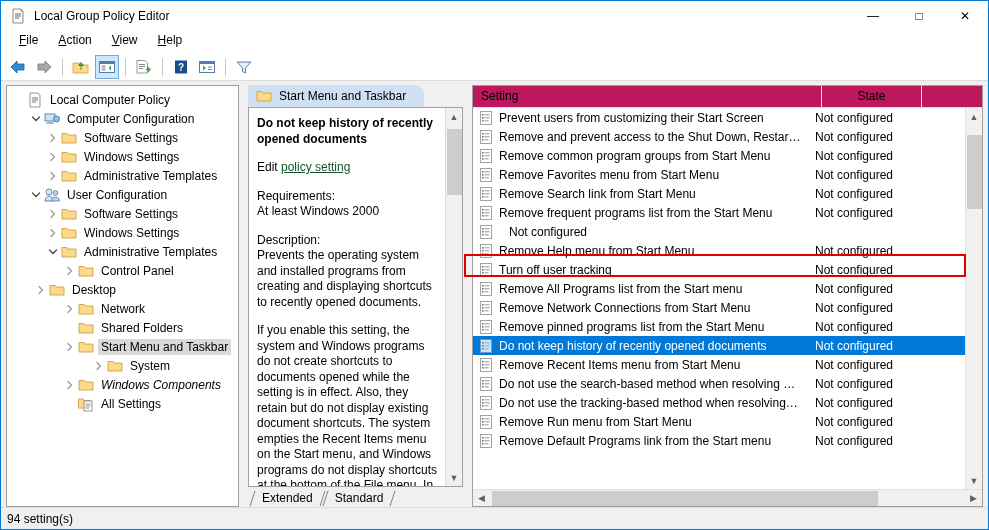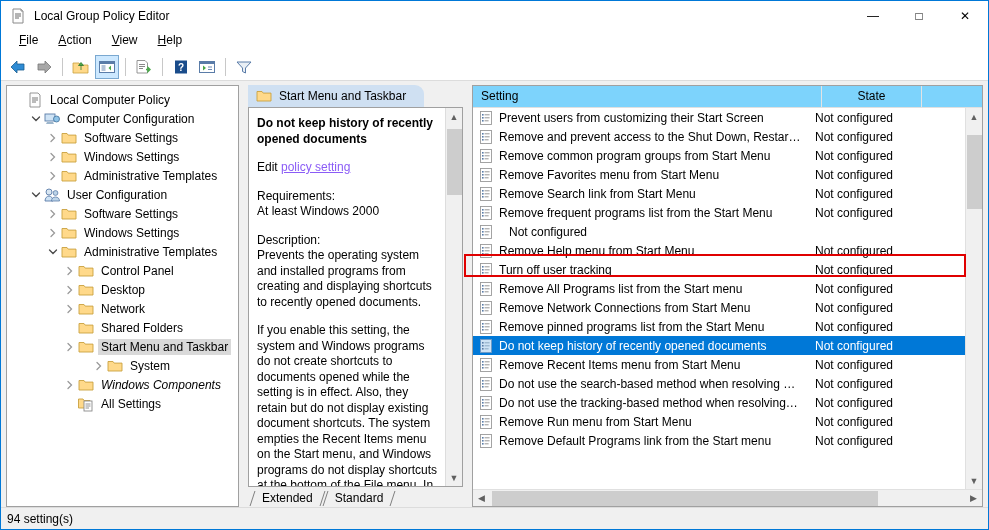--- a/index.html
+++ b/index.html
@@ -98,21 +98,21 @@
   .mid-content {
     flex: 1 1 auto; background: #fff; border: 1px solid #a0a0a0; border-top: 1px solid #a0a0a0;
     display: flex; overflow: hidden; min-height: 0;
   }
   .mid-text {
     flex: 1 1 auto; padding: 8px 6px 0 8px; overflow: hidden;
     font-size: 12px; line-height: 15.5px; color: #000;
   }
   .mid-text p { margin: 0 0 13px 0; }
   .mid-title { font-weight: bold; margin-bottom: 13px; }
-  .policy-link { color: #8b5cf6; text-decoration: underline; cursor: pointer; }
+  .policy-link { color: #14532d; text-decoration: underline; cursor: pointer; }
   .mid-scroll {
     width: 17px; flex: 0 0 17px; background: #f0f0f0;
     border-left: 1px solid #ddd;
     display: flex; flex-direction: column; align-items: center;
     position: relative;
   }
   .sb-arrow {
     width: 17px; height: 17px; display: flex; align-items: center; justify-content: center;
     color: #606060; font-size: 9px; cursor: default;
   }
@@ -135,21 +135,21 @@
     width: 8px; border-right: 1px solid #808080; transform: skewX(-18deg);
   }
 
   
   .list-pane {
     flex: 1 1 auto; margin-left: 5px; background: #fff;
     border: 1px solid #a0a0a0; display: flex; flex-direction: column;
     overflow: hidden; min-width: 0;
   }
   .list-head {
-    height: 22px; display: flex; background: #7dd3fc;
+    height: 22px; display: flex; background: #be185d;
     border-bottom: 1px solid #e0e0e0; flex: 0 0 22px; position: relative;
   }
   .col-setting {
     flex: 1 1 auto; padding: 3px 0 0 8px; font-size: 12px; color: #000;
     border-right: 1px solid #e3e3e3; cursor: default;
   }
   .col-state {
     width: 100px; flex: 0 0 100px; padding: 3px 0 0 0; font-size: 12px; color: #000;
     text-align: center; border-right: 1px solid #e3e3e3; cursor: default;
   }
@@ -395,21 +395,21 @@
             <span class="twisty">
               <svg width="10" height="10" viewBox="0 0 10 10">
                 <path d="M3 1.5L6.5 5 3 8.5" fill="none" stroke="#9a9a9a" stroke-width="1.3" stroke-linecap="round"></path>
               </svg>
             </span>
             <svg viewBox="0 0 16 16" class="tree-icon">
               <path d="M1 3.5h5l1.2 1.6H15V13H1z" fill="#ffd98a" stroke="#c9a13f" stroke-width="0.9"></path>
             </svg>
             <span class="tree-label">Control Panel</span>
           </div>
-          <div class="tree-row" style="padding-left: 55px;">
+          <div class="tree-row" style="padding-left: 26px;">
             <span class="twisty">
               <svg width="10" height="10" viewBox="0 0 10 10">
                 <path d="M3 1.5L6.5 5 3 8.5" fill="none" stroke="#9a9a9a" stroke-width="1.3" stroke-linecap="round"></path>
               </svg>
             </span>
             <svg viewBox="0 0 16 16" class="tree-icon">
               <path d="M1 3.5h5l1.2 1.6H15V13H1z" fill="#ffd98a" stroke="#c9a13f" stroke-width="0.9"></path>
             </svg>
             <span class="tree-label">Desktop</span>
           </div>

